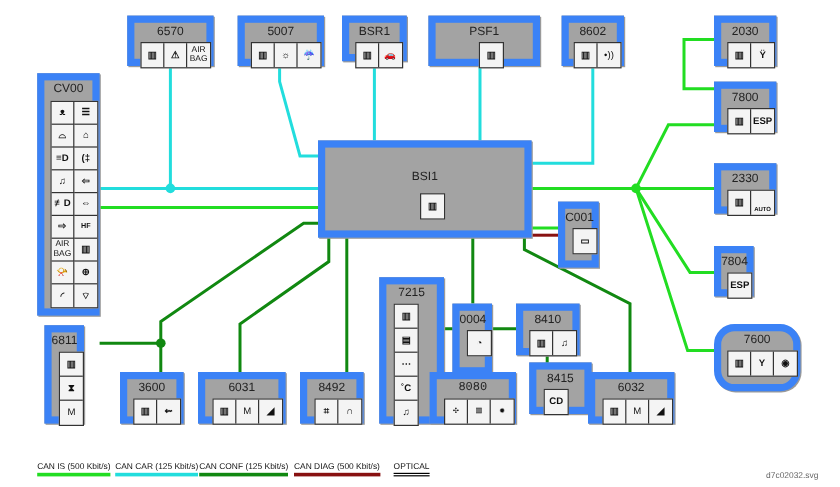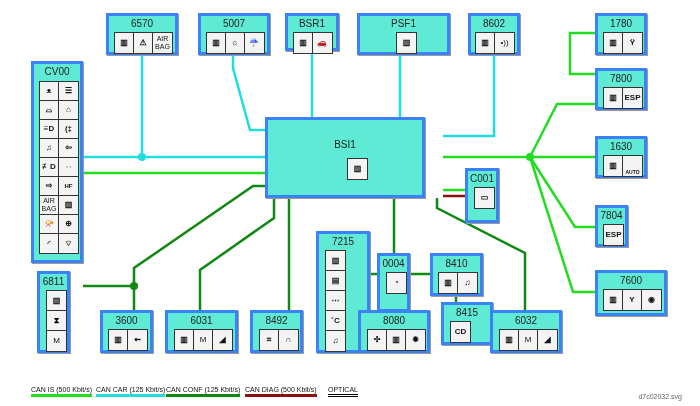--- a/index.html
+++ b/index.html
@@ -1,18 +1,18 @@
 <!DOCTYPE html>
 <html><head>
 <meta charset="utf-8">
 <style>
   html,body{margin:0;padding:0;background:#fff;}
   body{width:700px;height:406px;position:relative;overflow:hidden;font-family:"Liberation Sans",sans-serif;}
   #wires{position:absolute;left:0;top:0;width:700px;height:406px;}
-  .box{position:absolute;background:#5eead4;border:3px solid #3b82f6;box-shadow:1px 1px 0 #9a9a9a;box-sizing:border-box;}
+  .box{position:absolute;background:#a3a3a3;border:6px solid #3b82f6;box-shadow:1px 1px 0 #9a9a9a;box-sizing:border-box;}
   .box .lbl{display:block;text-align:center;font-size:10px;color:#222;line-height:12px;margin-top:2px;}
   .icons{position:absolute;display:flex;border:1px solid #333;background:#f4f4f4;}
   .ic{width:19px;height:20px;border-right:1px solid #333;display:flex;align-items:center;justify-content:center;box-sizing:border-box;font-size:8px;font-weight:bold;color:#111;line-height:8px;text-align:center;}
   .ic:last-child{border-right:none;}
   .icons.col{flex-direction:column;}
   .icons.col .ic{border-right:none;border-bottom:1px solid #333;}
   .icons.col .ic:last-child{border-bottom:none;}
   .grid2{position:absolute;display:grid;grid-template-columns:19px 19px;border:1px solid #333;background:#f4f4f4;}
   .grid2 .ic{border-bottom:1px solid #333;height:19px;}
   .grid2 .ic:nth-child(2n){border-right:none;}
@@ -57,21 +57,21 @@
     <line x1="394" y1="198" x2="394" y2="253"></line>
     <line x1="350" y1="274" x2="378" y2="274"></line>
     <line x1="410" y1="274" x2="430" y2="274"></line>
     <line x1="394" y1="295" x2="394" y2="310"></line>
     <line x1="456" y1="295" x2="456" y2="310"></line>
     <polyline points="437,198 437,208 525,253 525,310"></polyline>
   </g>
   <circle cx="134" cy="286" r="4" fill="#118811"></circle>
 </svg>
 
-<div class="box" style="left:265px;top:117px;width:160px;height:81px;">
+<div class="box" style="left:265px;top:117px;width:178px;height:81px;">
   <span class="lbl" style="margin-top:19px;">BSI1</span>
   <div class="icons" style="left:79px;top:38px;">
     <div class="ic">▥</div>
   </div>
 </div>
 
 <div class="box" style="left:106px;top:13px;width:72px;height:42px;">
   <span class="lbl">6570</span>
   <div class="icons" style="left:5px;top:16px;">
     <div class="ic">▥</div>
@@ -130,47 +130,47 @@
       </div>
     <div class="ic">▥</div>
     <div class="ic">📯</div>
     <div class="ic">⊕</div>
     <div class="ic" style="border-bottom:none;">◜</div>
     <div class="ic" style="border-bottom:none;">⌔</div>
   </div>
 </div>
 
 <div class="box" style="left:595px;top:13px;width:52px;height:42px;">
-  <span class="lbl">1780</span>
+  <span class="lbl">2030</span>
   <div class="icons" style="left:5px;top:16px;">
     <div class="ic">▥</div>
     <div class="ic">Ÿ</div>
   </div>
 </div>
 <div class="box" style="left:595px;top:68px;width:52px;height:42px;">
   <span class="lbl">7800</span>
   <div class="icons" style="left:5px;top:16px;">
     <div class="ic">▥</div>
     <div class="ic">ESP</div>
   </div>
 </div>
 <div class="box" style="left:595px;top:136px;width:52px;height:42px;">
-  <span class="lbl">1630</span>
+  <span class="lbl">2330</span>
   <div class="icons" style="left:5px;top:16px;">
     <div class="ic">▥</div>
     <div class="ic" style="font-size:5px;align-items:flex-end;">AUTO</div>
   </div>
 </div>
 <div class="box" style="left:595px;top:205px;width:33px;height:42px;">
   <span class="lbl">7804</span>
   <div class="icons" style="left:5px;top:16px;">
     <div class="ic">ESP</div>
   </div>
 </div>
-<div class="box" style="left:595px;top:270px;width:72px;height:46px;">
+<div class="box" style="left:595px;top:270px;width:72px;height:56px;border-radius:17px;">
   <span class="lbl">7600</span>
   <div class="icons" style="left:5px;top:16px;">
     <div class="ic">▥</div>
     <div class="ic">Y</div>
     <div class="ic">◉</div>
   </div>
 </div>
 
 <div class="box" style="left:465px;top:168px;width:34px;height:55px;">
   <span class="lbl">C001</span>
@@ -225,21 +225,21 @@
     <div class="ic">◔</div>
   </div>
 </div>
 <div class="box" style="left:430px;top:253px;width:53px;height:43px;">
   <span class="lbl">8410</span>
   <div class="icons" style="left:5px;top:16px;">
     <div class="ic">▥</div>
     <div class="ic">♫</div>
   </div>
 </div>
-<div class="box" style="left:358px;top:310px;width:72px;height:43px;">
+<div class="box" style="left:358px;top:310px;width:72px;height:43px;font-family:Liberation Mono, monospace;">
   <span class="lbl">8080</span>
   <div class="icons" style="left:6px;top:16px;">
     <div class="ic">✣</div>
     <div class="ic">▥</div>
     <div class="ic">✹</div>
   </div>
 </div>
 <div class="box" style="left:441px;top:302px;width:52px;height:43px;">
   <span class="lbl">8415</span>
   <div class="icons" style="left:6px;top:16px;">

